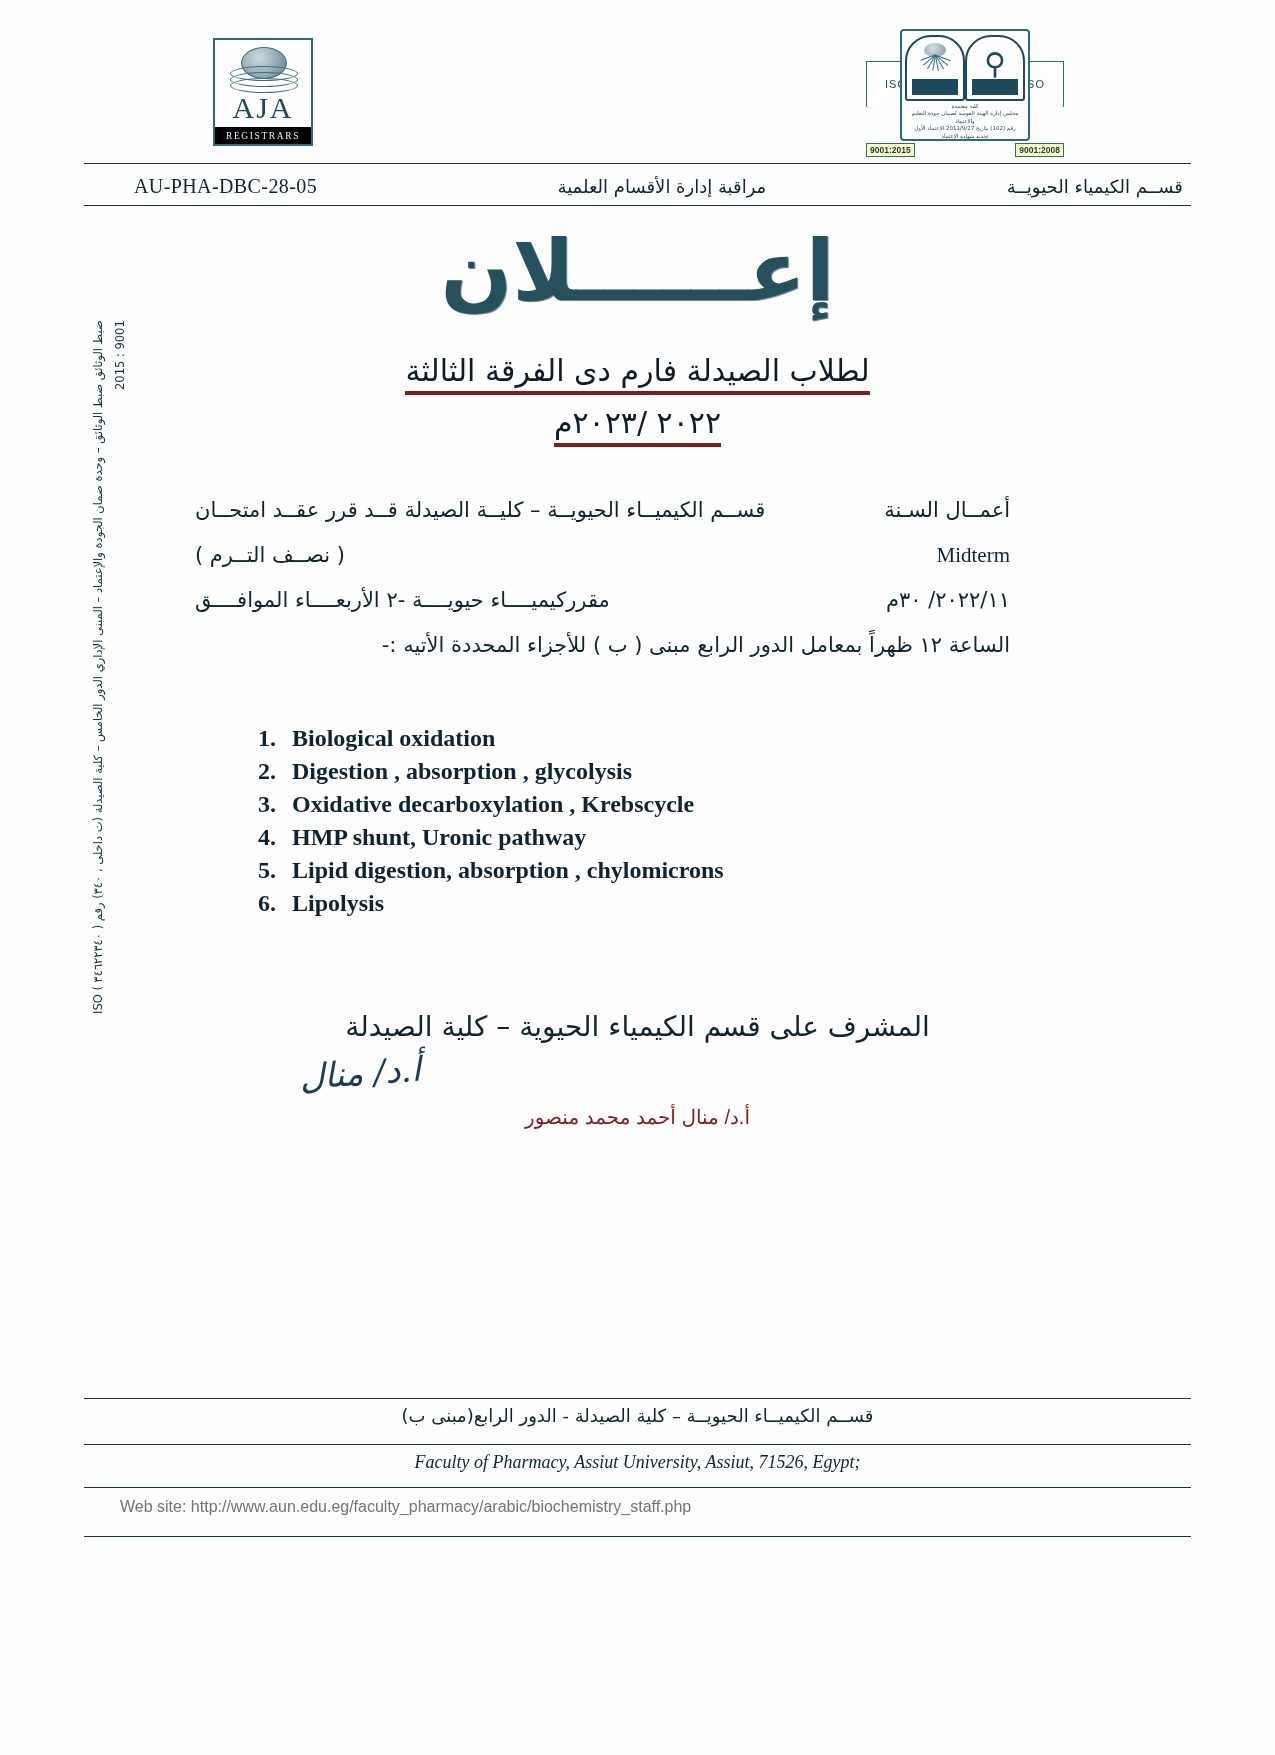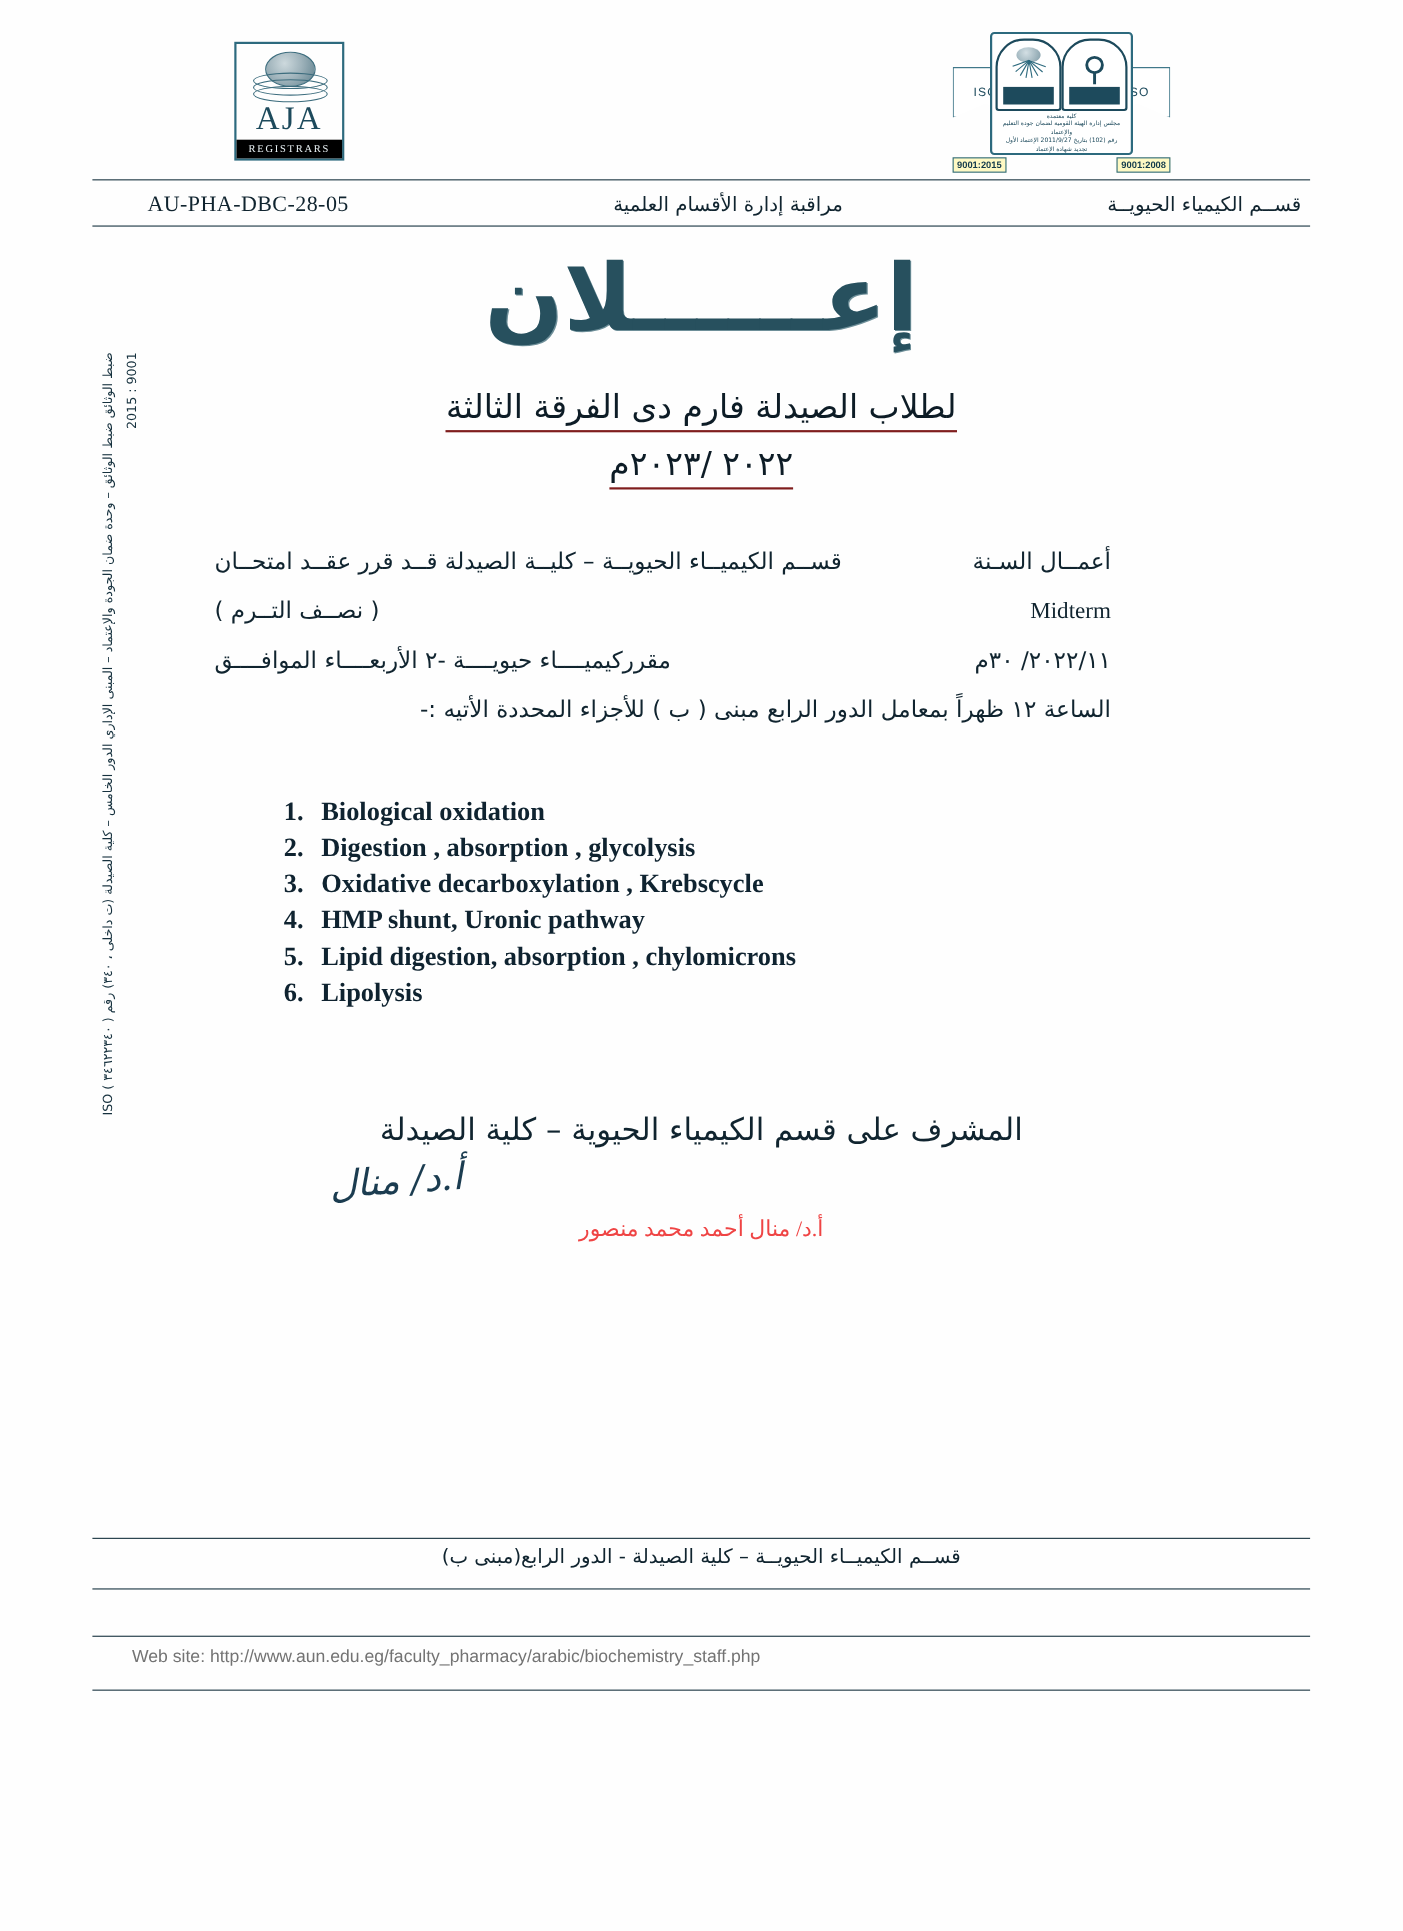--- a/index.html
+++ b/index.html
@@ -283,21 +283,21 @@
 
   .sub-title {
     position: absolute;
     left: 0; right: 0;
     text-align: center;
     direction: rtl;
     font-family: "DejaVu Sans", sans-serif;
     color: #0d1c26;
   }
   .sub-title span {
-    border-bottom: 2px solid #7f1d1d;
+    border-bottom: 4px solid #7f1d1d;
     padding-bottom: 3px;
   }
   .sub-1 { top: 353px; font-size: 30px; }
   .sub-2 { top: 405px; font-size: 30px; }
 
   
   .body-par {
     position: absolute;
     left: 195px;
     width: 815px;
@@ -364,23 +364,23 @@
     font-style: italic;
     transform: rotate(-4deg);
     white-space: nowrap;
   }
   .sig-name {
     position: absolute;
     left: 0; right: 0;
     top: 1105px;
     text-align: center;
     direction: rtl;
-    font-family: Liberation Serif, serif;
+    font-family: Liberation Sans, sans-serif;
     font-size: 20px;
-    color: #ef4444;
+    color: #7f1d1d;
   }
 
   
   .rule-foot-1 { top: 1398px; }
   .rule-foot-2 { top: 1444px; border-top-width: 1px; }
   .rule-foot-3 { top: 1487px; border-top-width: 1px; }
   .rule-foot-4 { top: 1536px; border-top-width: 1px; }
 
   .foot-ar {
     position: absolute;
@@ -532,17 +532,18 @@
     </div>
   </div>
 
   <div class="sig-line">المشرف على قسم الكيمياء الحيوية – كلية الصيدلة</div>
   <div class="sig-scribble">أ.د/ منال</div>
   <div class="sig-name">أ.د/ منال أحمد محمد منصور</div>
 
   <div class="rule rule-foot-1"></div>
   <div class="foot-ar">قســم الكيميــاء الحيويــة – كلية الصيدلة - الدور الرابع(مبنى ب)</div>
   <div class="rule rule-foot-2"></div>
+  <div class="foot-en">Faculty of Pharmacy, Assiut University, Assiut, 71526, Egypt;</div>
   <div class="rule rule-foot-3"></div>
   <div class="foot-web">Web site: http://www.aun.edu.eg/faculty_pharmacy/arabic/biochemistry_staff.php</div>
   <div class="rule rule-foot-4"></div>
 
 </div>
 
 </body></html>

